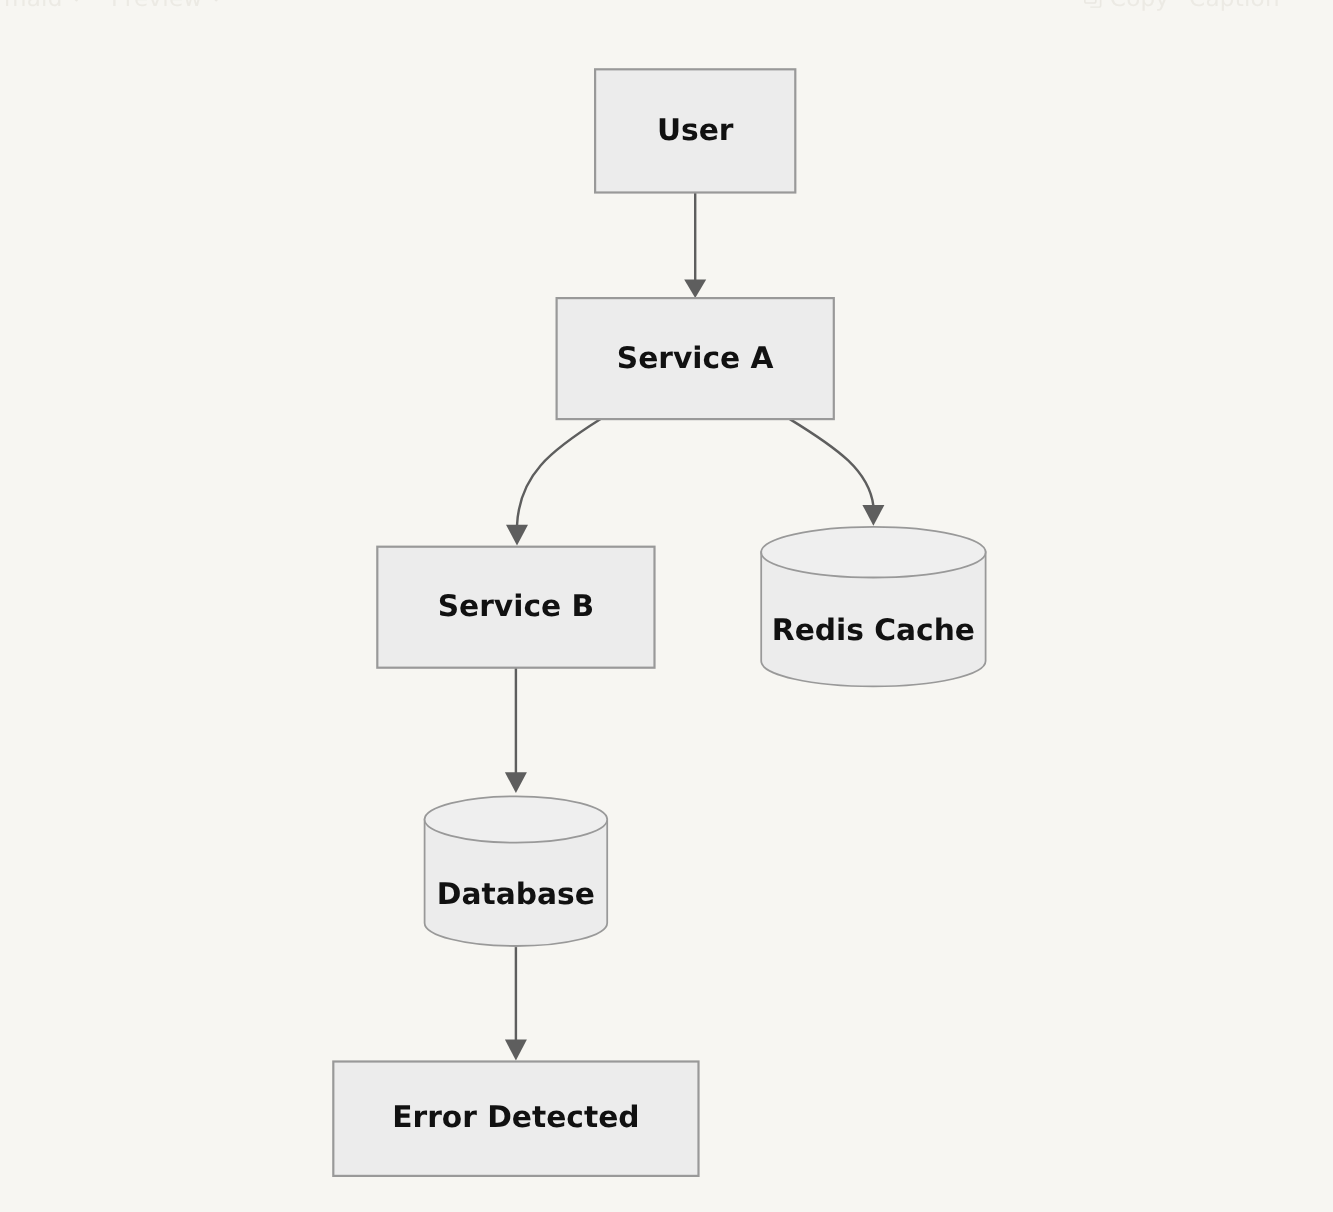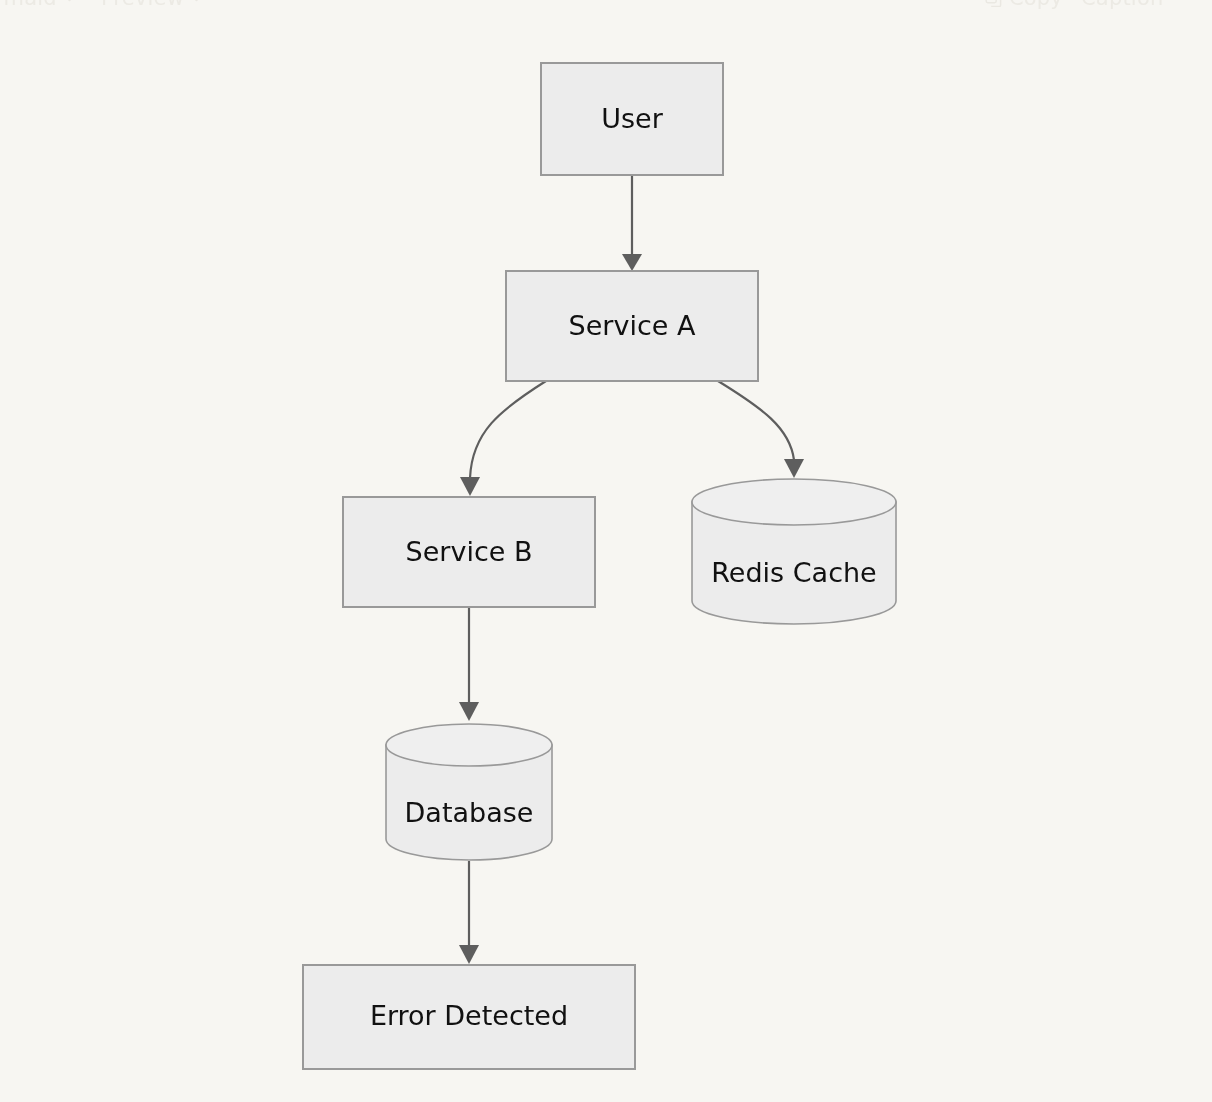--- a/index.html
+++ b/index.html
@@ -64,20 +64,21 @@
     letter-spacing: 1.5px;
   }
 
   
   #diagram {
     position: absolute;
     left: 0;
     top: 0;
     width: 1212px;
     height: 1102px;
+    font-weight: bold;
   }
   #diagram svg { display: block; }
 
   .node-rect {
     fill: #ECECEC;
     stroke: #999999;
     stroke-width: 2;
   }
   .node-cyl-body {
     fill: #ECECEC;

